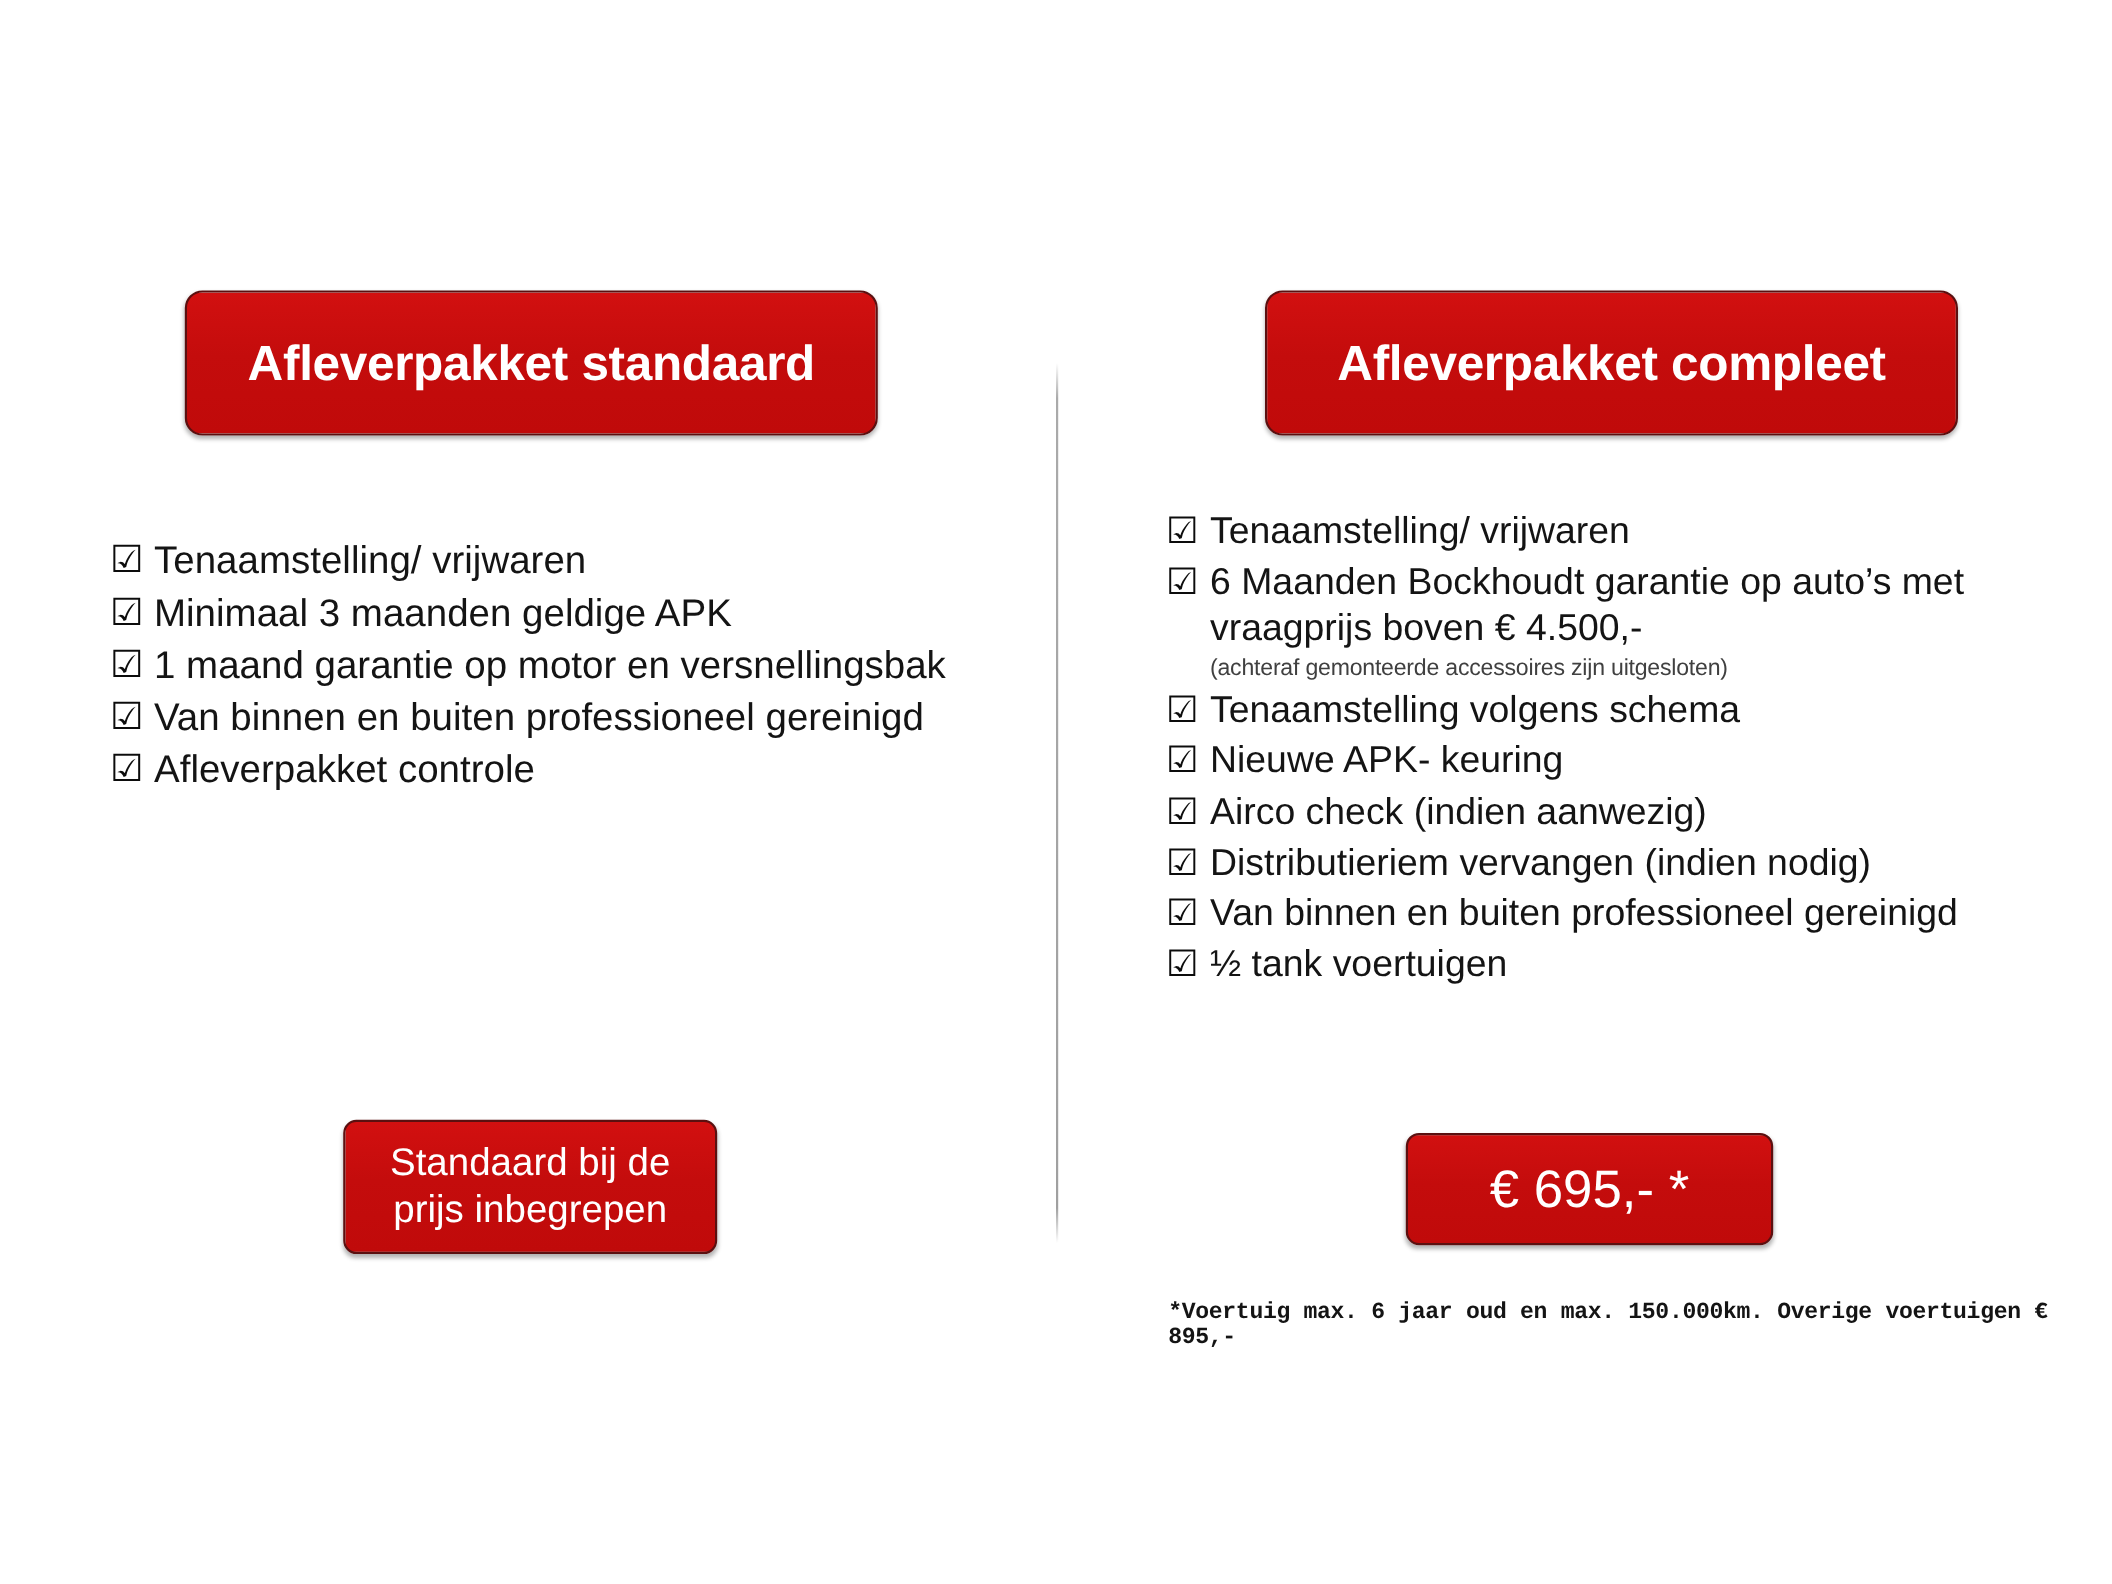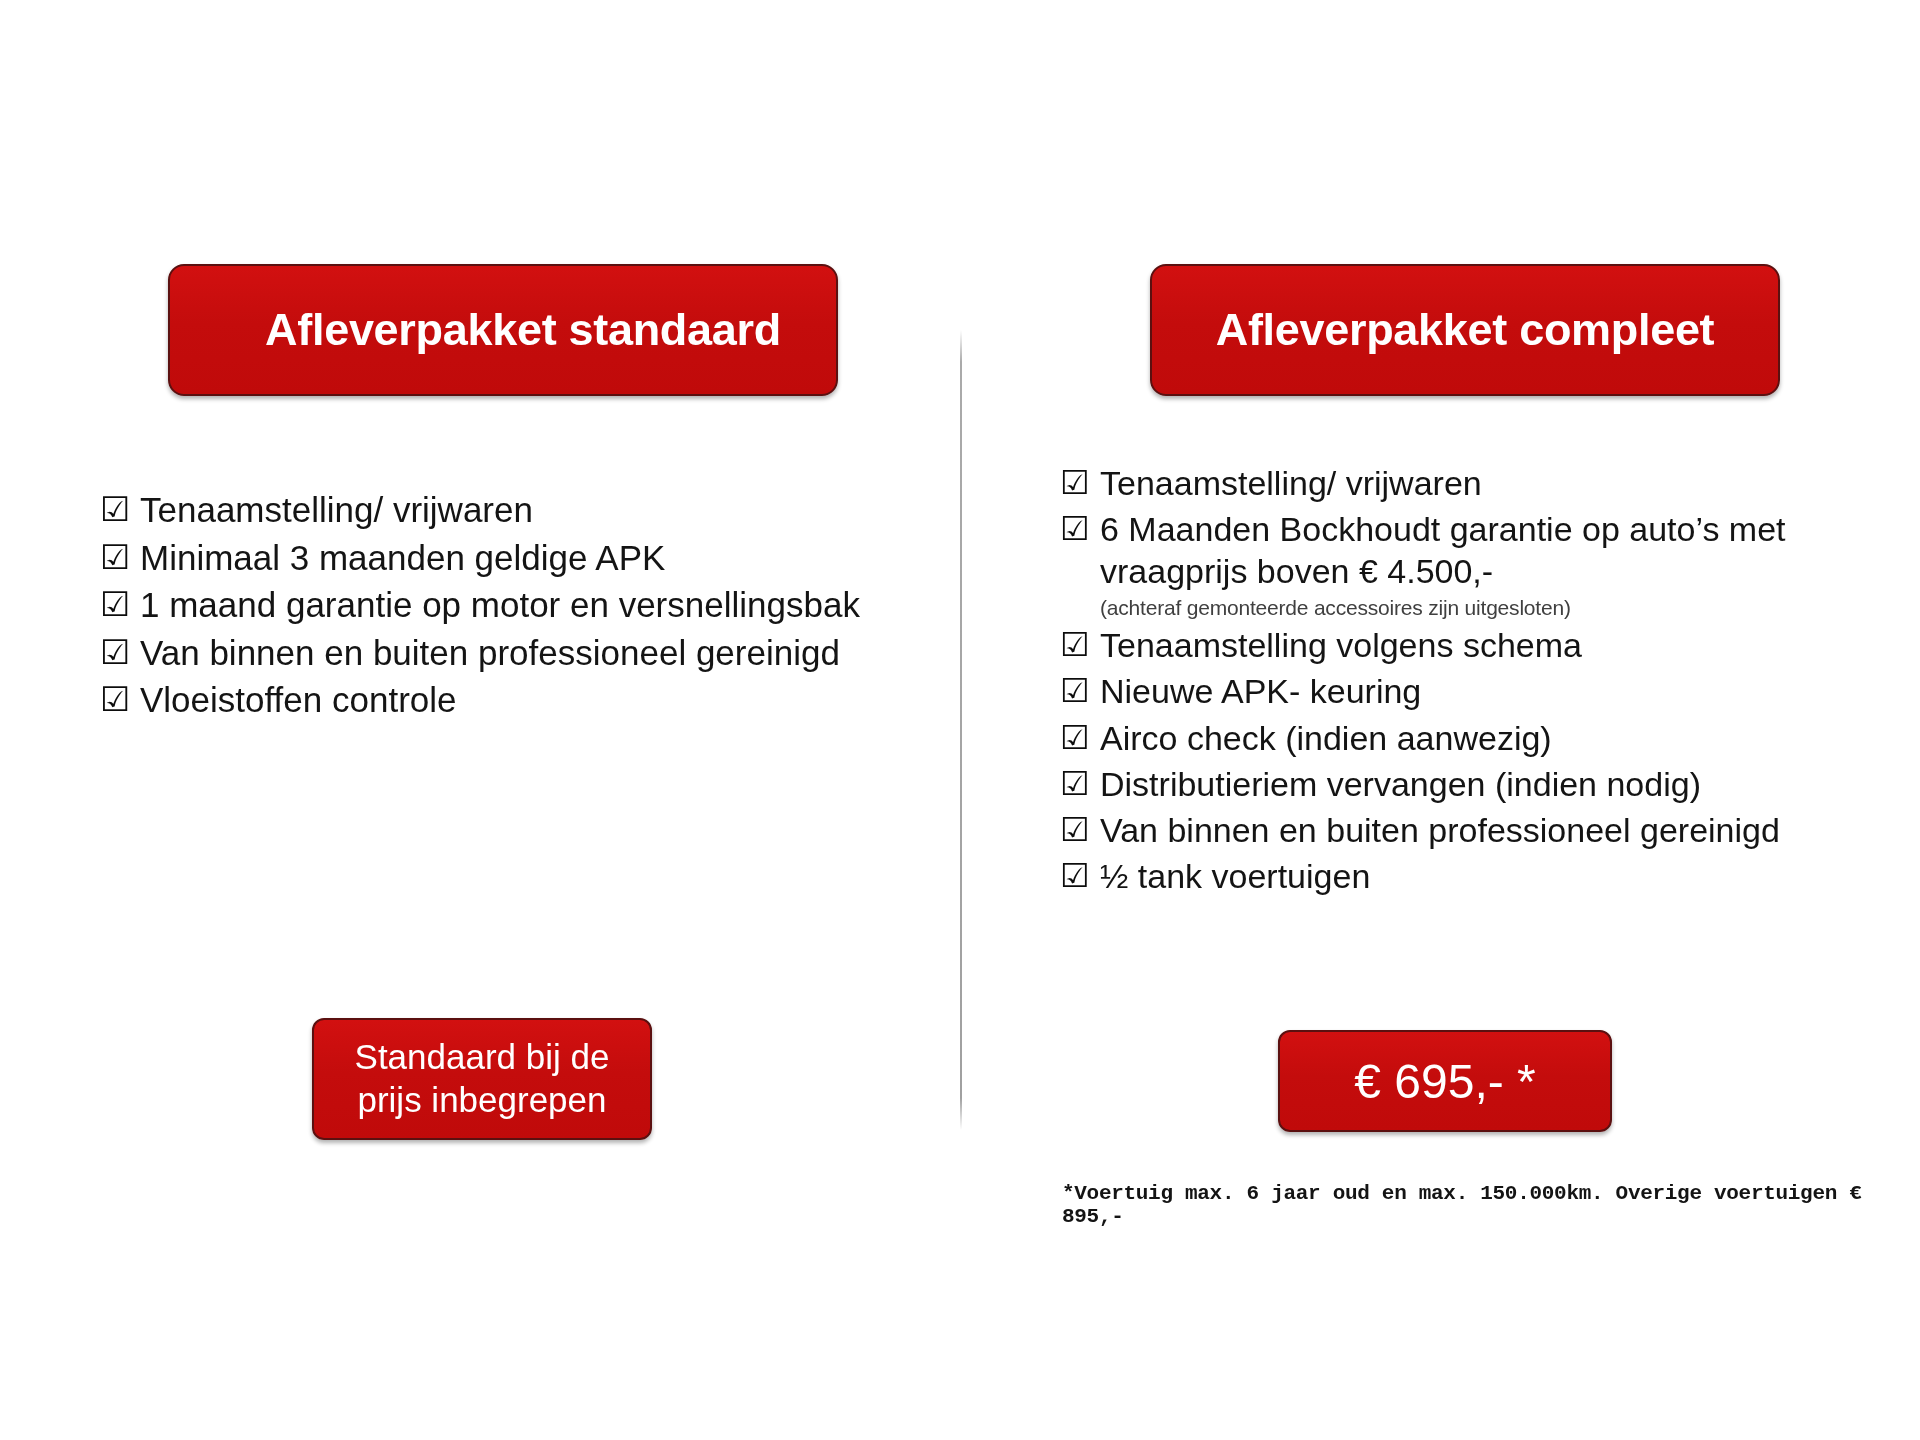--- a/index.html
+++ b/index.html
@@ -61,21 +61,20 @@
     font-weight: bold;
     letter-spacing: -0.3px;
   }
 
   .banner-left {
     left: 168px;
     top: 264px;
     width: 626px;
     height: 128px;
     font-size: 45px;
-    padding-left: 40px;
   }
   .banner-right {
     left: 1150px;
     top: 264px;
     width: 626px;
     height: 128px;
     font-size: 45px;
   }
 
   
@@ -189,21 +188,21 @@
       <li class="feature-item">
         <span class="check-icon">☑</span>
         <span class="feature-text">1 maand garantie op motor en versnellingsbak</span>
       </li>
       <li class="feature-item">
         <span class="check-icon">☑</span>
         <span class="feature-text">Van binnen en buiten professioneel gereinigd</span>
       </li>
       <li class="feature-item">
         <span class="check-icon">☑</span>
-        <span class="feature-text">Vloeistoffen controle</span>
+        <span class="feature-text">Afleverpakket controle</span>
       </li>
     </ul>
 
     <div class="pill pill-standard">Standaard bij de prijs inbegrepen</div>
   </div>
 
   <div class="col col-right">
 
     <div class="banner banner-right" style="left:190px;">Afleverpakket compleet</div>
 

